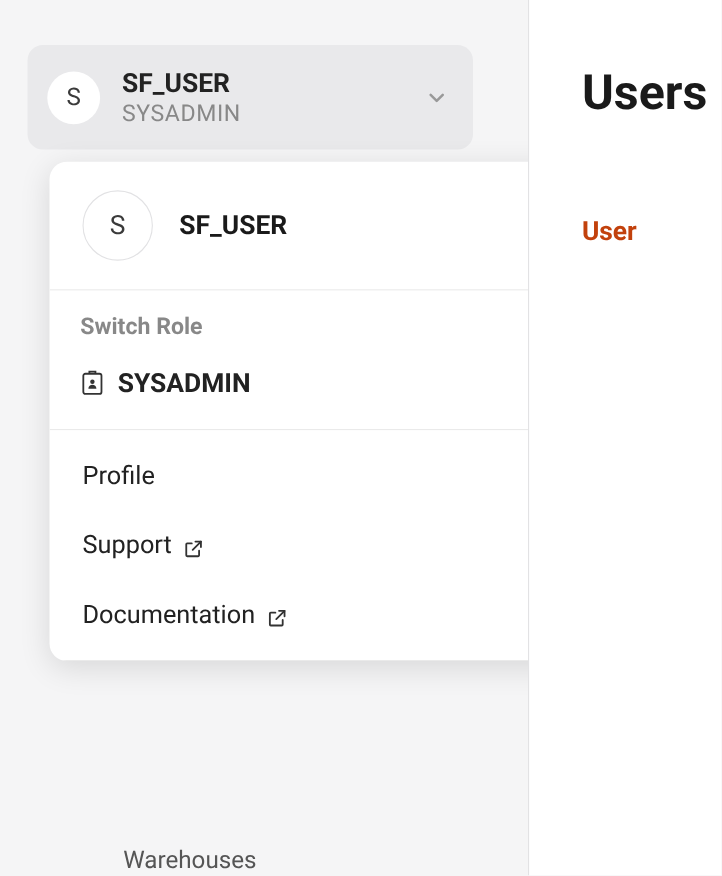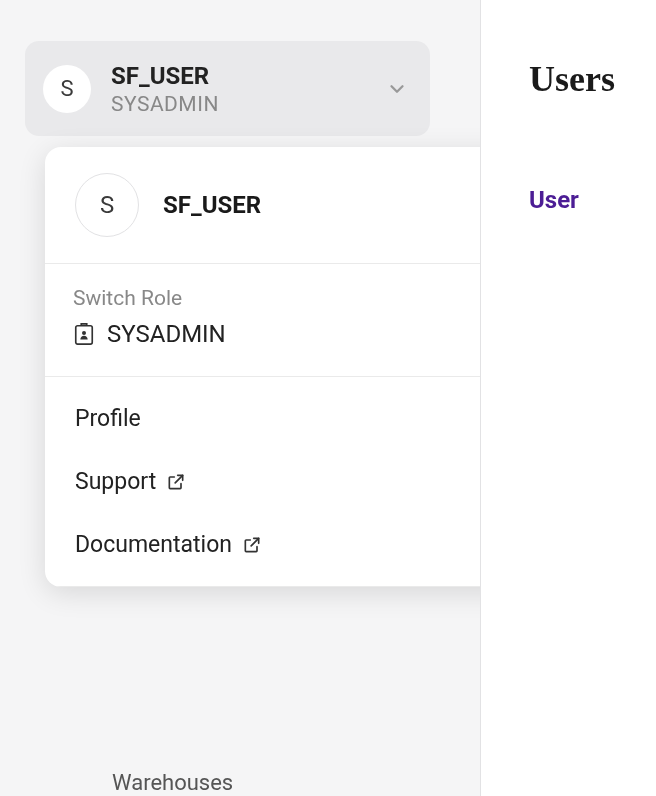--- a/index.html
+++ b/index.html
@@ -28,30 +28,29 @@
       left: 480px;
       top: 0;
       width: 176px;
       height: 796px;
       background: #ffffff;
       border-left: 1px solid #e2e2e4;
       padding-top: 58px;
       padding-left: 48px;
     }
     .main-heading {
-      font-size: 36px;
+      font-size: 44px;
       font-weight: 700;
       color: #1a1a1a;
-      font-family: Liberation Serif, serif;
     }
     .main-subheading {
       margin-top: 86px;
       font-size: 24px;
       font-weight: 700;
-      color: #4c1d95;
+      color: #c2410c;
     }
     .user-selector {
       position: absolute;
       left: 25px;
       top: 41px;
       width: 405px;
       height: 95px;
       background: #e9e9eb;
       border-radius: 14px;
       display: flex;
@@ -134,21 +133,22 @@
       padding: 22px 28px 28px 28px;
       border-bottom: 1px solid #eaeaea;
       display: flex;
       align-items: center;
       cursor: pointer;
     }
     .switch-role-content {
       flex: 1;
       display: flex;
       flex-direction: column;
-      gap: 10px;
+      gap: 24px;
+      font-weight: bold;
     }
     .switch-role-label {
       font-size: 21px;
       color: #888;
     }
     .current-role-row {
       display: flex;
       align-items: center;
       gap: 12px;
     }
@@ -166,21 +166,21 @@
       height: 20px;
       flex-shrink: 0;
     }
     .menu-section {
       border-bottom: 1px solid #eaeaea;
       padding: 10px 0;
     }
     .menu-item {
       padding: 18px 30px;
       display: flex;
-      align-items: center;
+      align-items: flex-end;
       gap: 10px;
       cursor: pointer;
       font-size: 23px;
       color: #222;
     }
     .external-icon {
       width: 20px;
       height: 20px;
       flex-shrink: 0;
     }

